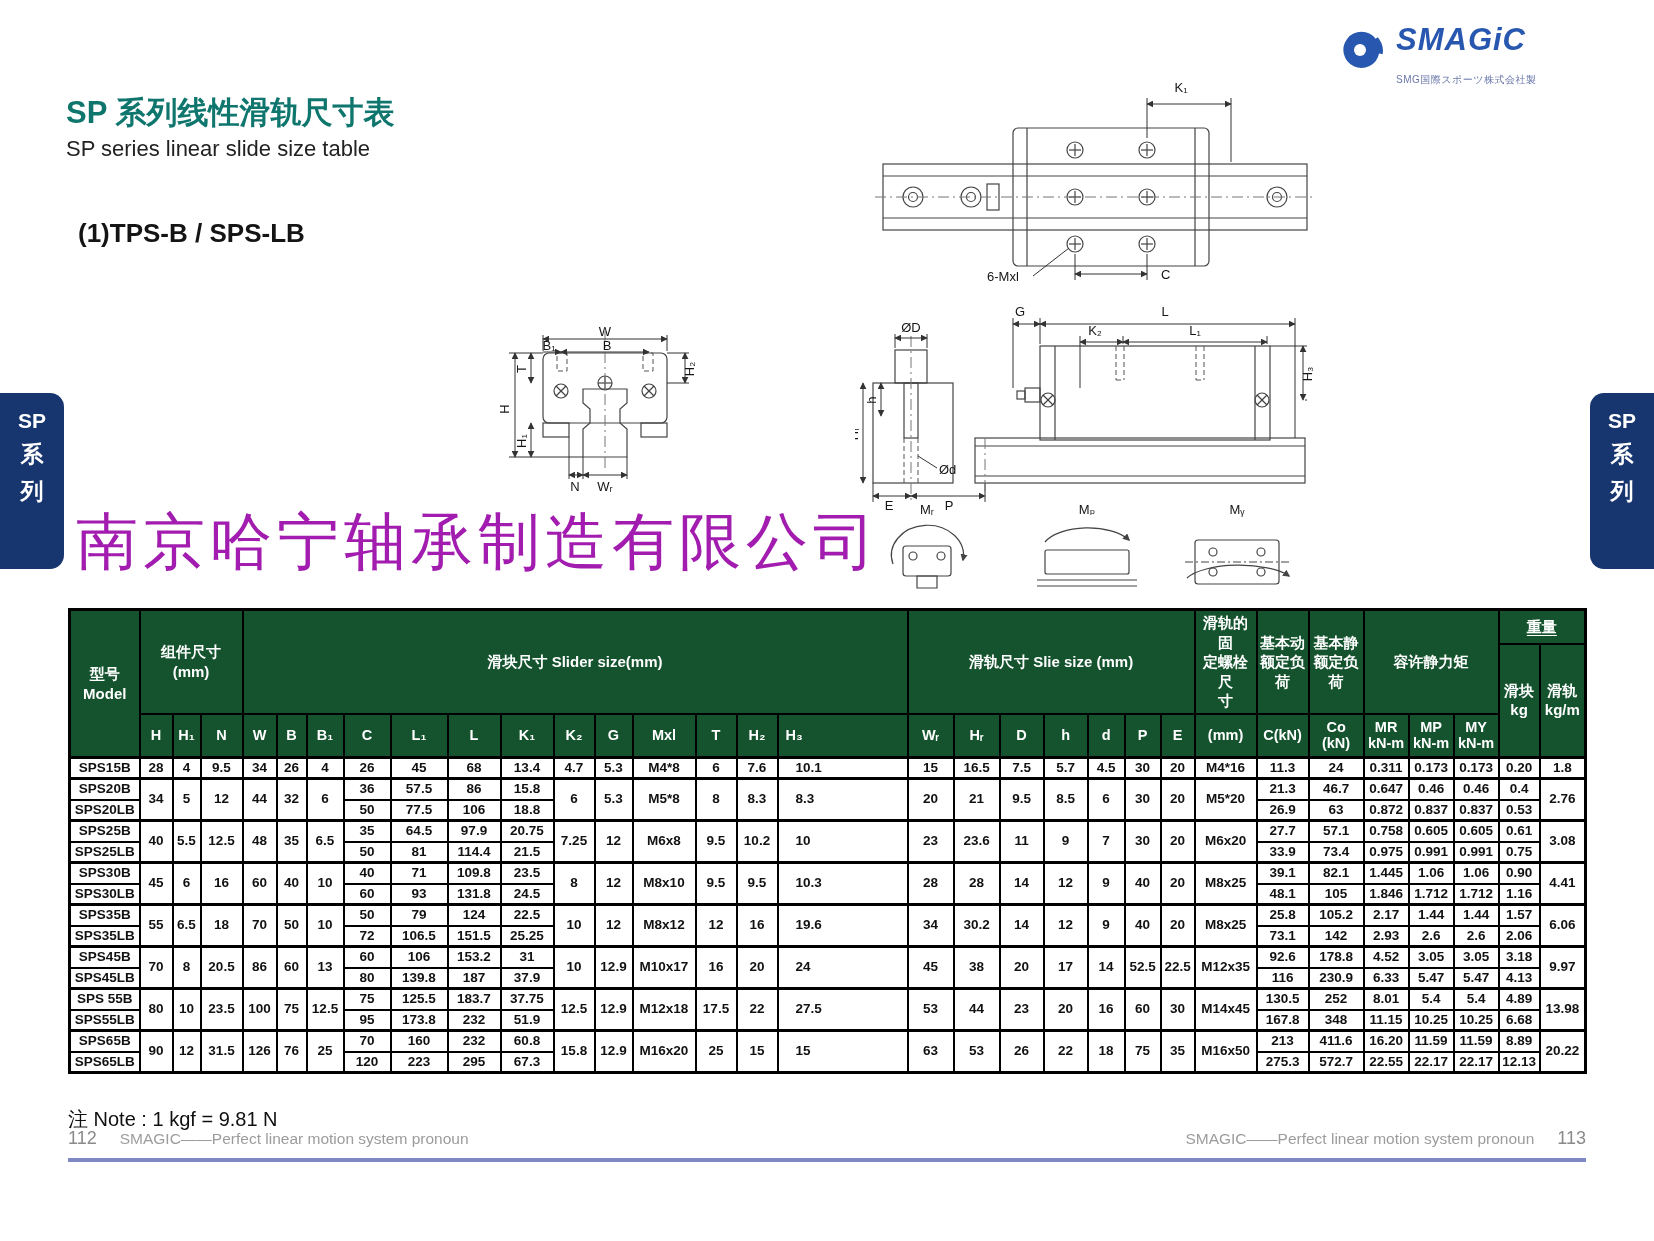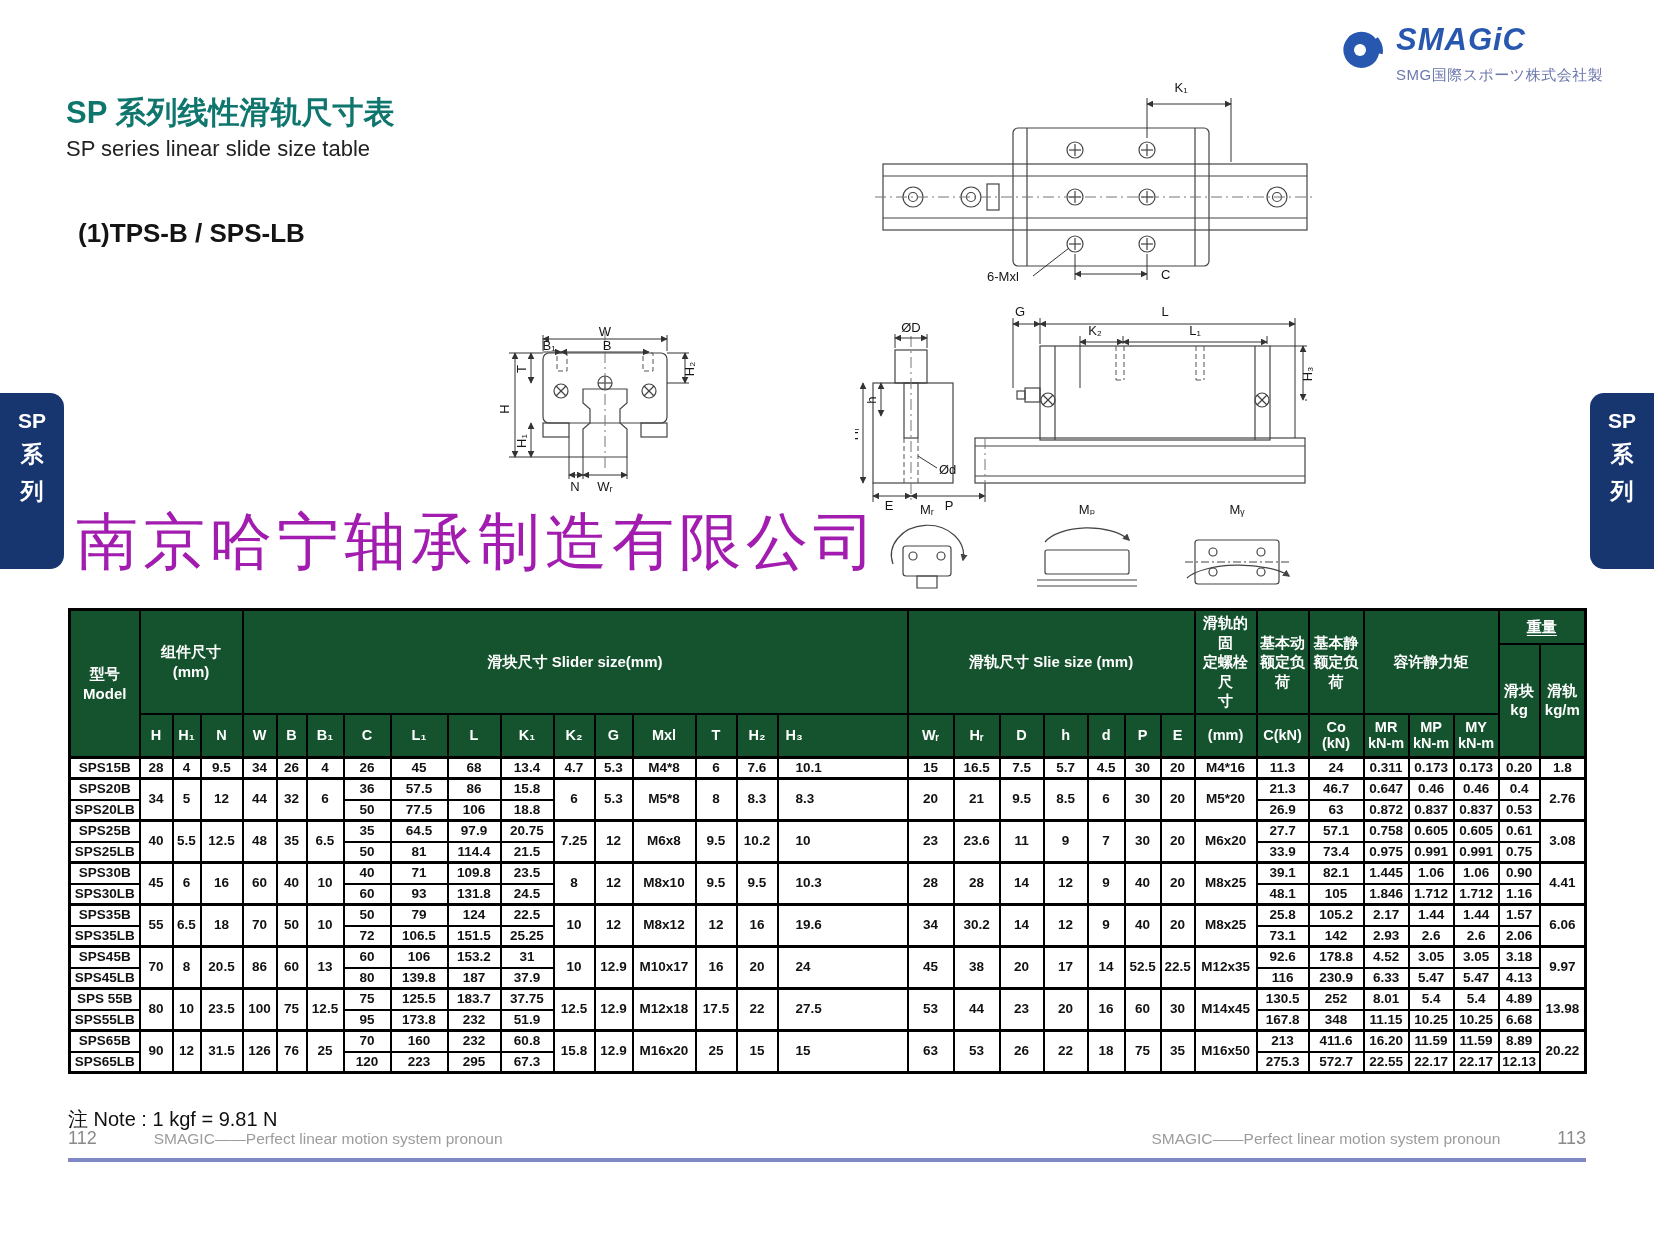--- a/index.html
+++ b/index.html
@@ -4,21 +4,21 @@
 <style>
 *{box-sizing:border-box;margin:0;padding:0}
 html,body{width:1654px;height:1241px}
 body{position:relative;background:#fff;font-family:"Liberation Sans","DejaVu Sans",sans-serif;color:#111;overflow:hidden}
 .abs{position:absolute}
 
 
 .logo{left:1336px;top:24px;display:flex;align-items:flex-start;gap:8px}
 .logo .txt{display:flex;flex-direction:column;line-height:1}
 .brand{font-size:31px;font-weight:bold;font-style:italic;color:#2857b0;letter-spacing:1px}
-.brand-sub{font-size:15px;color:#6b78ab;margin-top:12px;letter-spacing:.5px}
+.brand-sub{font-size:10px;color:#6b78ab;margin-top:20px;letter-spacing:.5px}
 
 
 .title-zh{left:66px;top:92px;font-size:31px;font-weight:bold;color:#0f766e}
 .title-en{left:66px;top:136px;font-size:22px;color:#222}
 .section{left:78px;top:218px;font-size:26px;font-weight:bold;color:#141414}
 
 
 .tab{width:64px;height:176px;background:#17356e;color:#fff;display:flex;flex-direction:column;align-items:center;padding-top:16px;gap:6px;font-weight:bold}
 .tab-left{left:0;top:393px;border-radius:0 14px 14px 0}
 .tab-right{right:0;top:393px;border-radius:14px 0 0 14px}
@@ -49,21 +49,21 @@
 tr.hr3 th{font-size:14.5px;line-height:1.15;padding:1px}
 tbody td{height:21px;font-size:13.5px;font-weight:bold;padding:0 2px;line-height:1.05}
 tbody td.left{text-align:left;padding-left:17px}
 tr.gs td{border-top:3px solid #000}
 .pre{white-space:pre-line}
 .u{text-decoration:underline;text-underline-offset:3px}
 
 
 .note{left:68px;top:1106px;font-size:20px;color:#101010}
 .footer{left:68px;top:1128px;width:1518px;display:flex;justify-content:space-between;align-items:baseline;padding-bottom:9px;border-bottom:4px solid #7d88c4}
-.fgrp{display:flex;gap:57px;align-items:baseline}
+.fgrp{display:flex;gap:23px;align-items:baseline}
 .pageno{font-size:18px;color:#8a8a8a}
 .slogan{font-size:15.5px;color:#9c9c9c}
 </style>
 </head>
 <body>
 
 <div class="abs logo">
   <svg width="52" height="52" viewBox="0 0 52 52">
     <circle cx="26" cy="27" r="21" fill="#2857b0"></circle>
     <path d="M42,13 A21,21 0 1 0 46,30" stroke="#fff" stroke-width="6" fill="none"></path>

